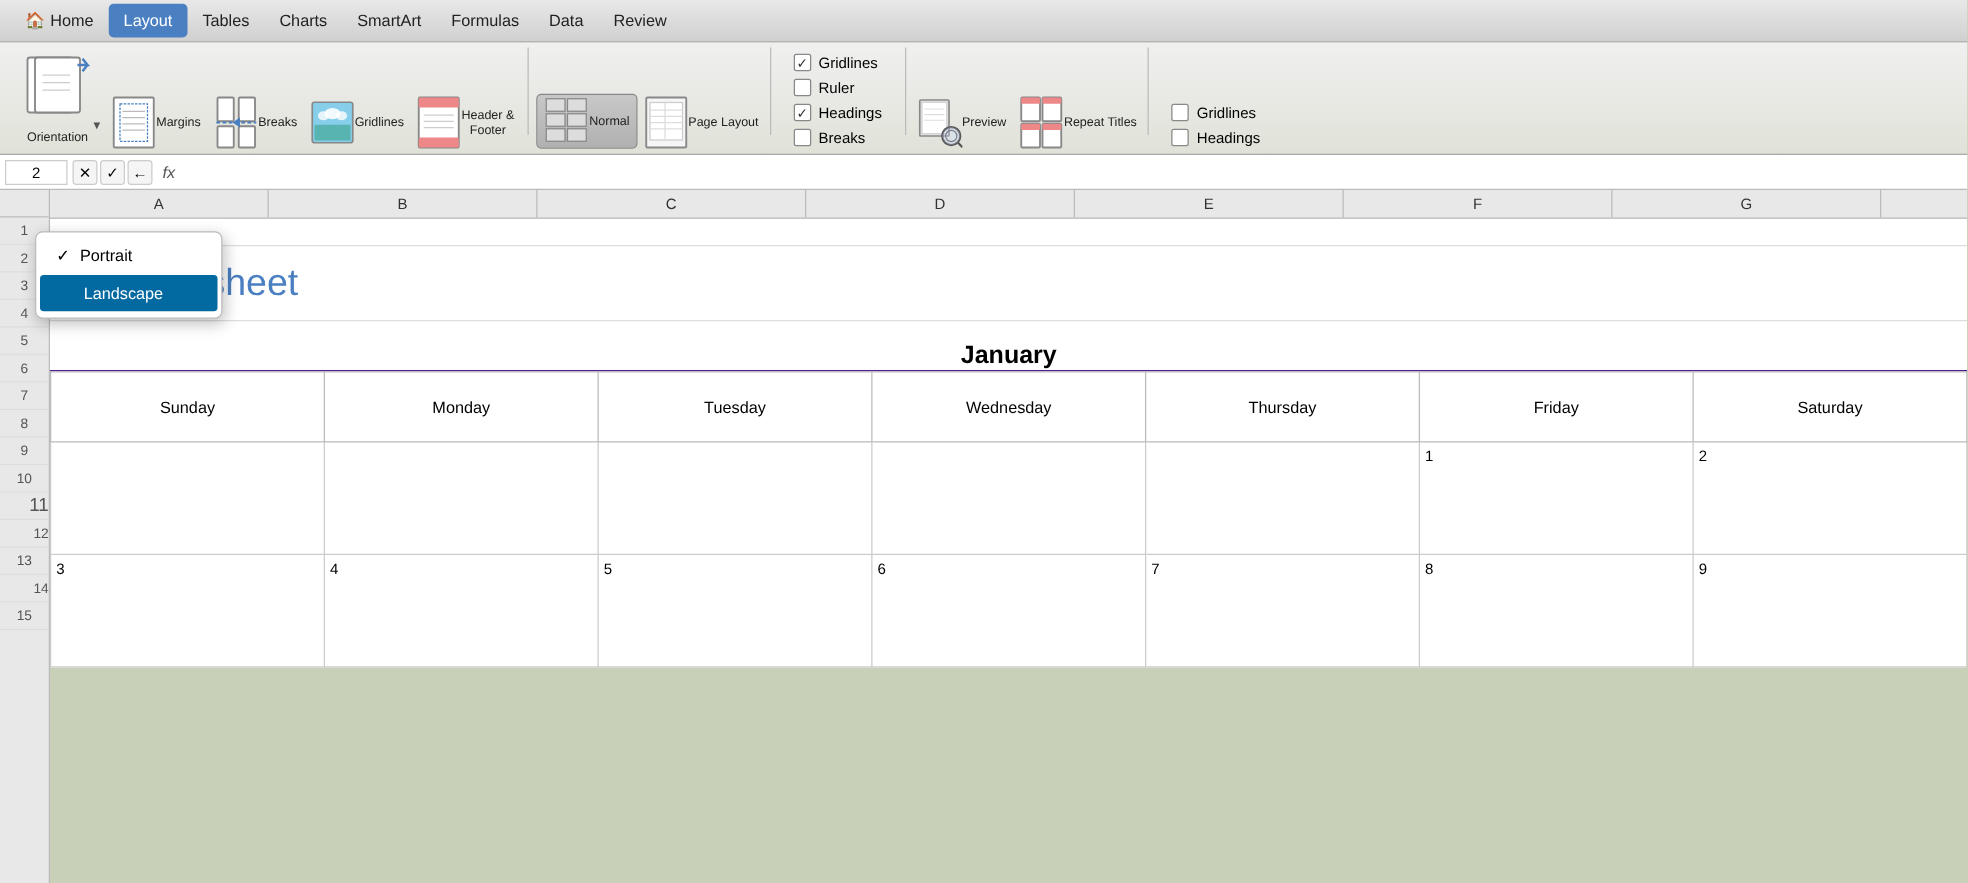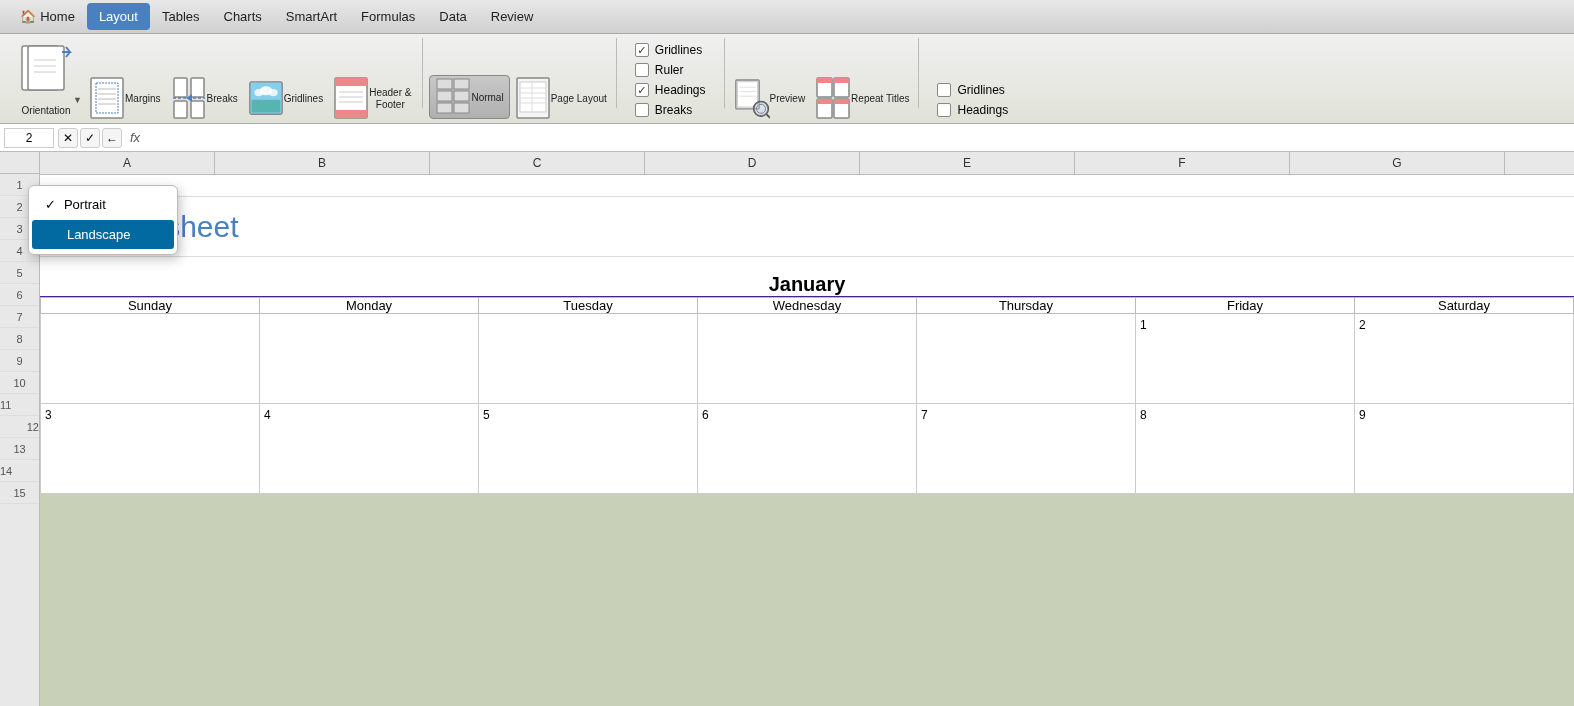--- a/index.html
+++ b/index.html
@@ -163,21 +163,21 @@
       align-items: center;
       gap: 4px;
     }
     .calendar-table {
       width: 100%;
       border-collapse: collapse;
     }
     .calendar-table th {
       border: 1px solid #bbb;
       text-align: center;
-      padding: 0;
+      padding: 20px;
       font-weight: normal;
       font-size: 13px;
       background: white;
     }
     .calendar-table td {
       border: 1px solid #ccc;
       vertical-align: top;
       height: 90px;
       padding: 4px;
       font-size: 12px;
@@ -458,24 +458,24 @@
         <div style="height: 22px; border-bottom: 1px solid rgb(221, 221, 221); text-align: center; font-size: 11px; color: rgb(85, 85, 85); line-height: 22px;">1</div>
         <div style="height: 22px; border-bottom: 1px solid rgb(221, 221, 221); text-align: center; font-size: 11px; color: rgb(85, 85, 85); line-height: 22px;">2</div>
         <div style="height: 22px; border-bottom: 1px solid rgb(221, 221, 221); text-align: center; font-size: 11px; color: rgb(85, 85, 85); line-height: 22px;">3</div>
         <div style="height: 22px; border-bottom: 1px solid rgb(221, 221, 221); text-align: center; font-size: 11px; color: rgb(85, 85, 85); line-height: 22px;">4</div>
         <div style="height: 22px; border-bottom: 1px solid rgb(221, 221, 221); text-align: center; font-size: 11px; color: rgb(85, 85, 85); line-height: 22px;">5</div>
         <div style="height: 22px; border-bottom: 1px solid rgb(221, 221, 221); text-align: center; font-size: 11px; color: rgb(85, 85, 85); line-height: 22px;">6</div>
         <div style="height: 22px; border-bottom: 1px solid rgb(221, 221, 221); text-align: center; font-size: 11px; color: rgb(85, 85, 85); line-height: 22px;">7</div>
         <div style="height: 22px; border-bottom: 1px solid rgb(221, 221, 221); text-align: center; font-size: 11px; color: rgb(85, 85, 85); line-height: 22px;">8</div>
         <div style="height: 22px; border-bottom: 1px solid rgb(221, 221, 221); text-align: center; font-size: 11px; color: rgb(85, 85, 85); line-height: 22px;">9</div>
         <div style="height: 22px; border-bottom: 1px solid rgb(221, 221, 221); text-align: center; font-size: 11px; color: rgb(85, 85, 85); line-height: 22px;">10</div>
-        <div style="height: 22px; border-bottom: 1px solid rgb(221, 221, 221); text-align: left; font-size: 11px; color: rgb(85, 85, 85); line-height: 22px;">11</div>
+        <div style="height: 22px; border-bottom: 1px solid rgb(221, 221, 221); text-align: right; font-size: 15px; color: rgb(85, 85, 85); line-height: 22px;">11</div>
         <div style="height: 22px; border-bottom: 1px solid rgb(221, 221, 221); text-align: right; font-size: 11px; color: rgb(85, 85, 85); line-height: 22px;">12</div>
         <div style="height: 22px; border-bottom: 1px solid rgb(221, 221, 221); text-align: center; font-size: 11px; color: rgb(85, 85, 85); line-height: 22px;">13</div>
-        <div style="height: 22px; border-bottom: 1px solid rgb(221, 221, 221); text-align: left; font-size: 11px; color: rgb(85, 85, 85); line-height: 22px;">14</div>
+        <div style="height: 22px; border-bottom: 1px solid rgb(221, 221, 221); text-align: right; font-size: 11px; color: rgb(85, 85, 85); line-height: 22px;">14</div>
         <div style="height: 22px; border-bottom: 1px solid rgb(221, 221, 221); text-align: center; font-size: 11px; color: rgb(85, 85, 85); line-height: 22px;">15</div>
       </div>
   </div>
 
   <div style="flex:1;overflow:auto;">
 
     <div class="col-headers" id="col-headers-container">
     <div class="col-header" style="width: 175px; min-width: 175px;">A</div>
         <div class="col-header" style="width: 215px; min-width: 215px;">B</div>
         <div class="col-header" style="width: 215px; min-width: 215px;">C</div>

